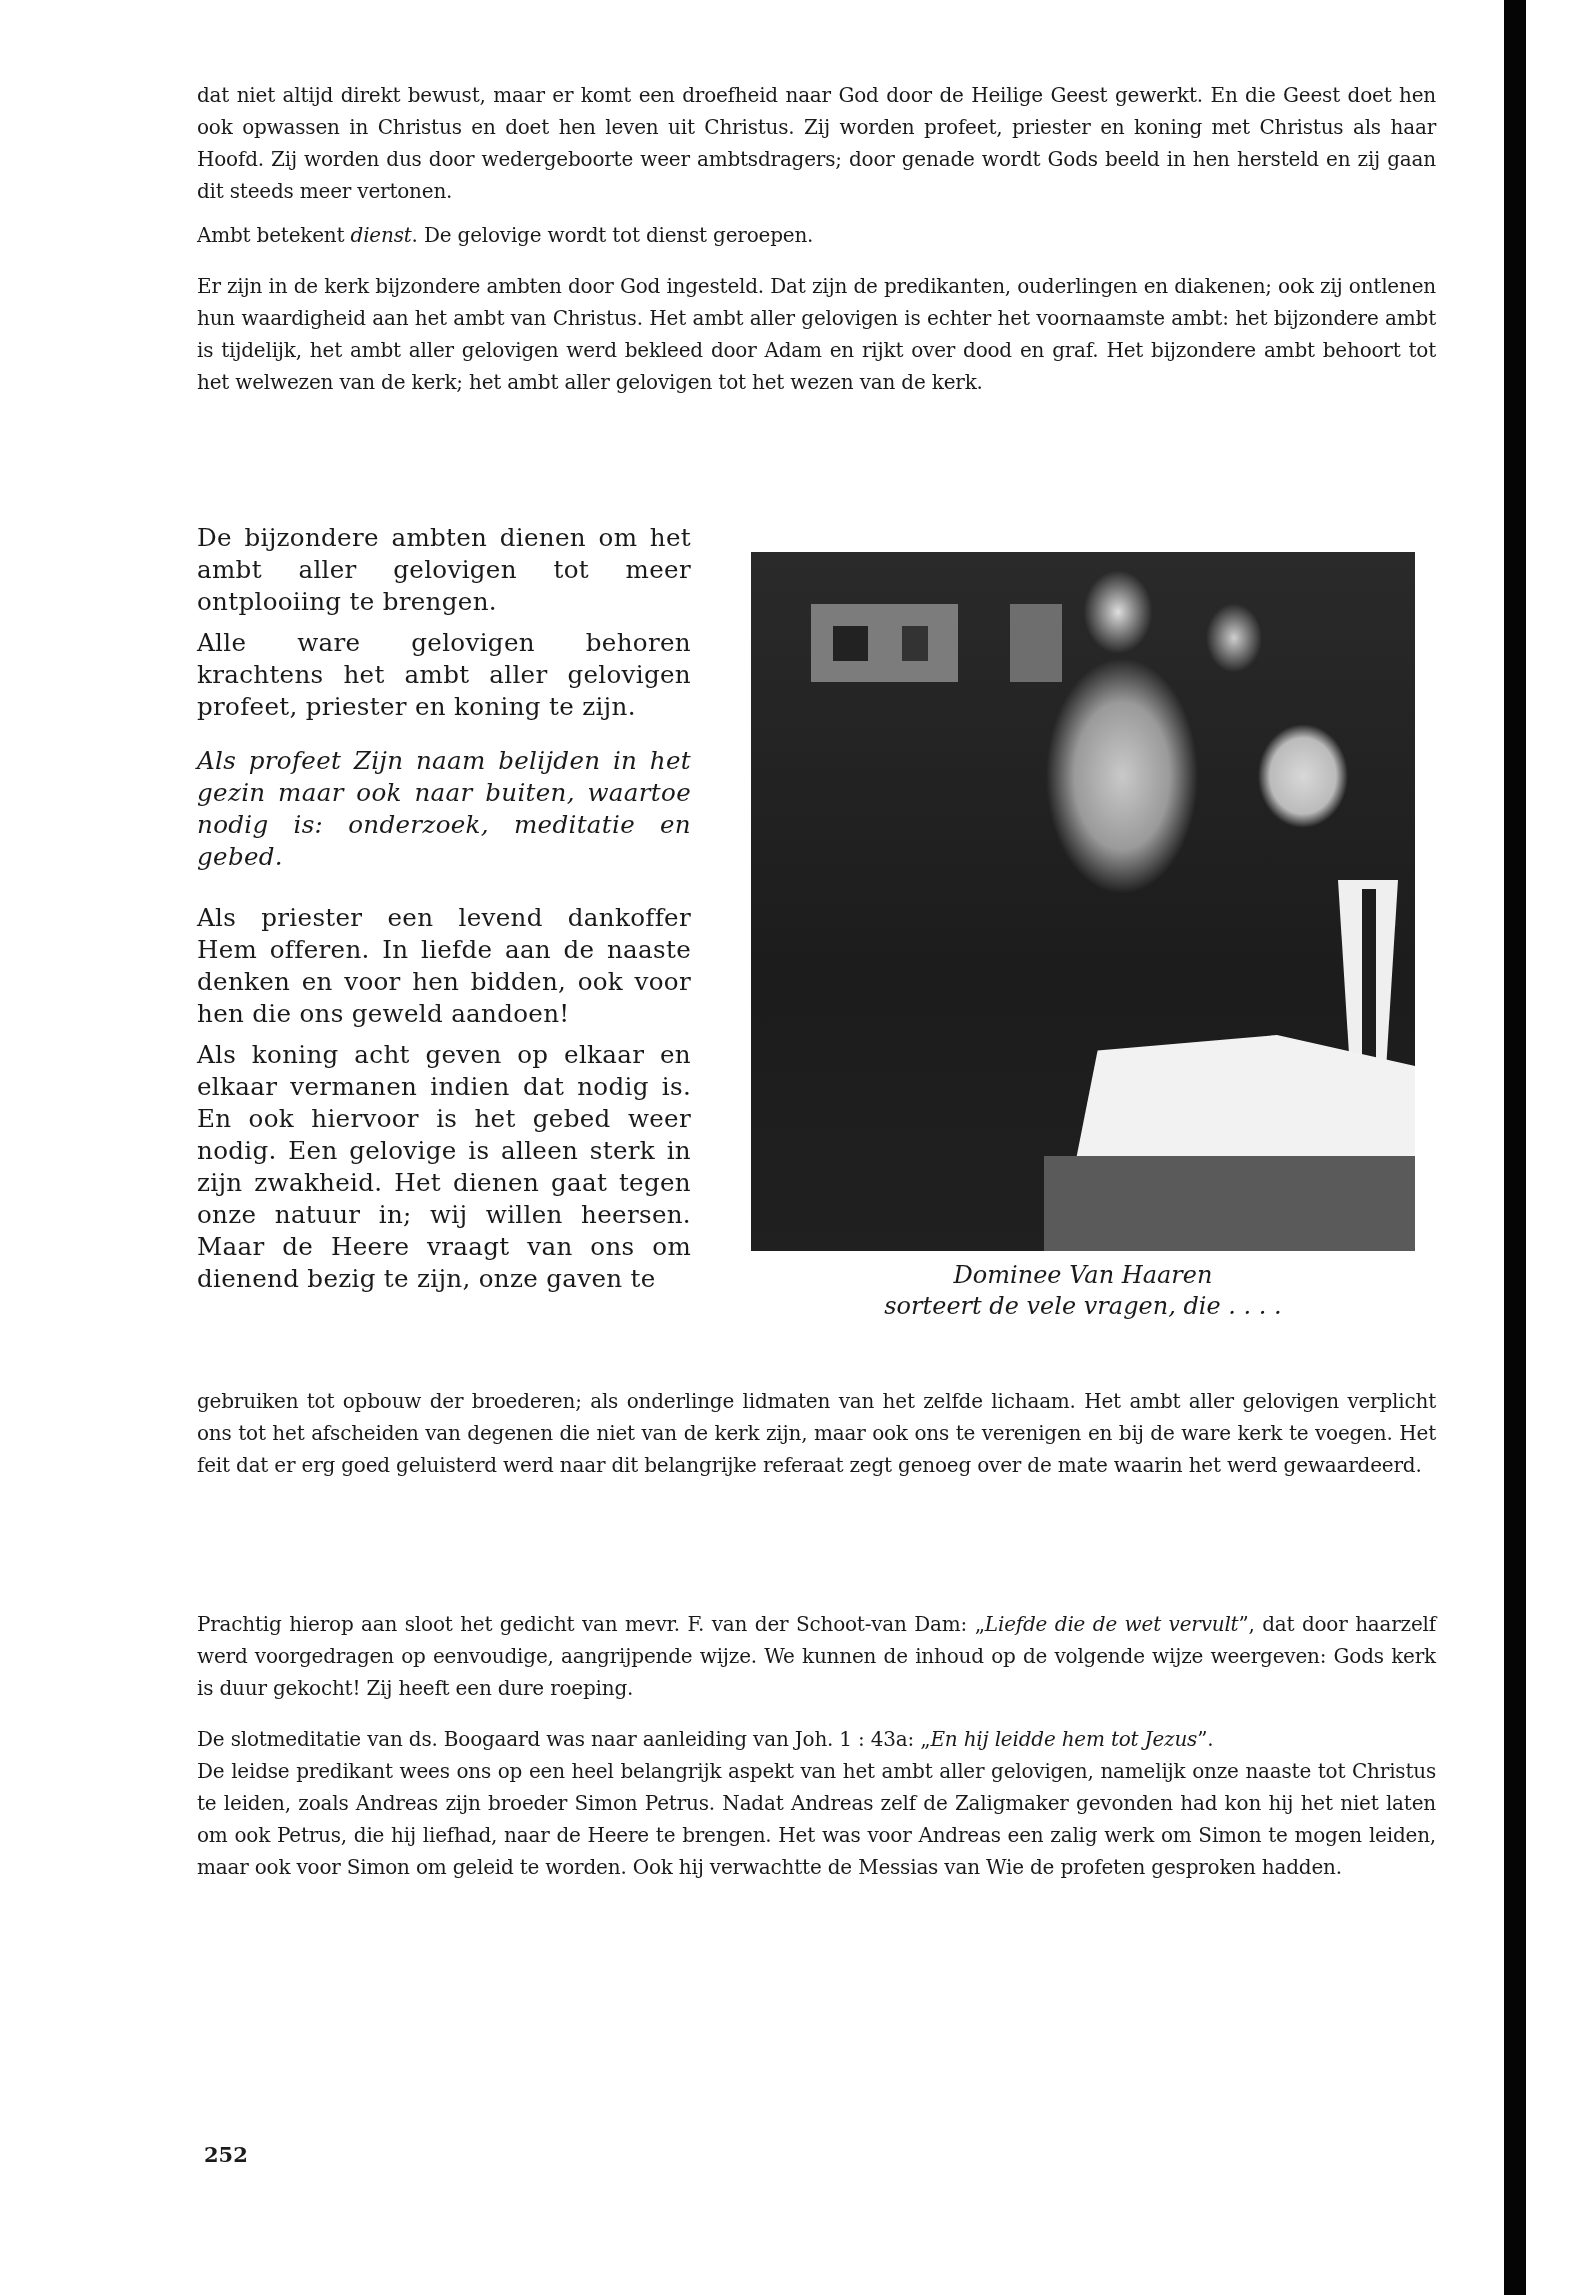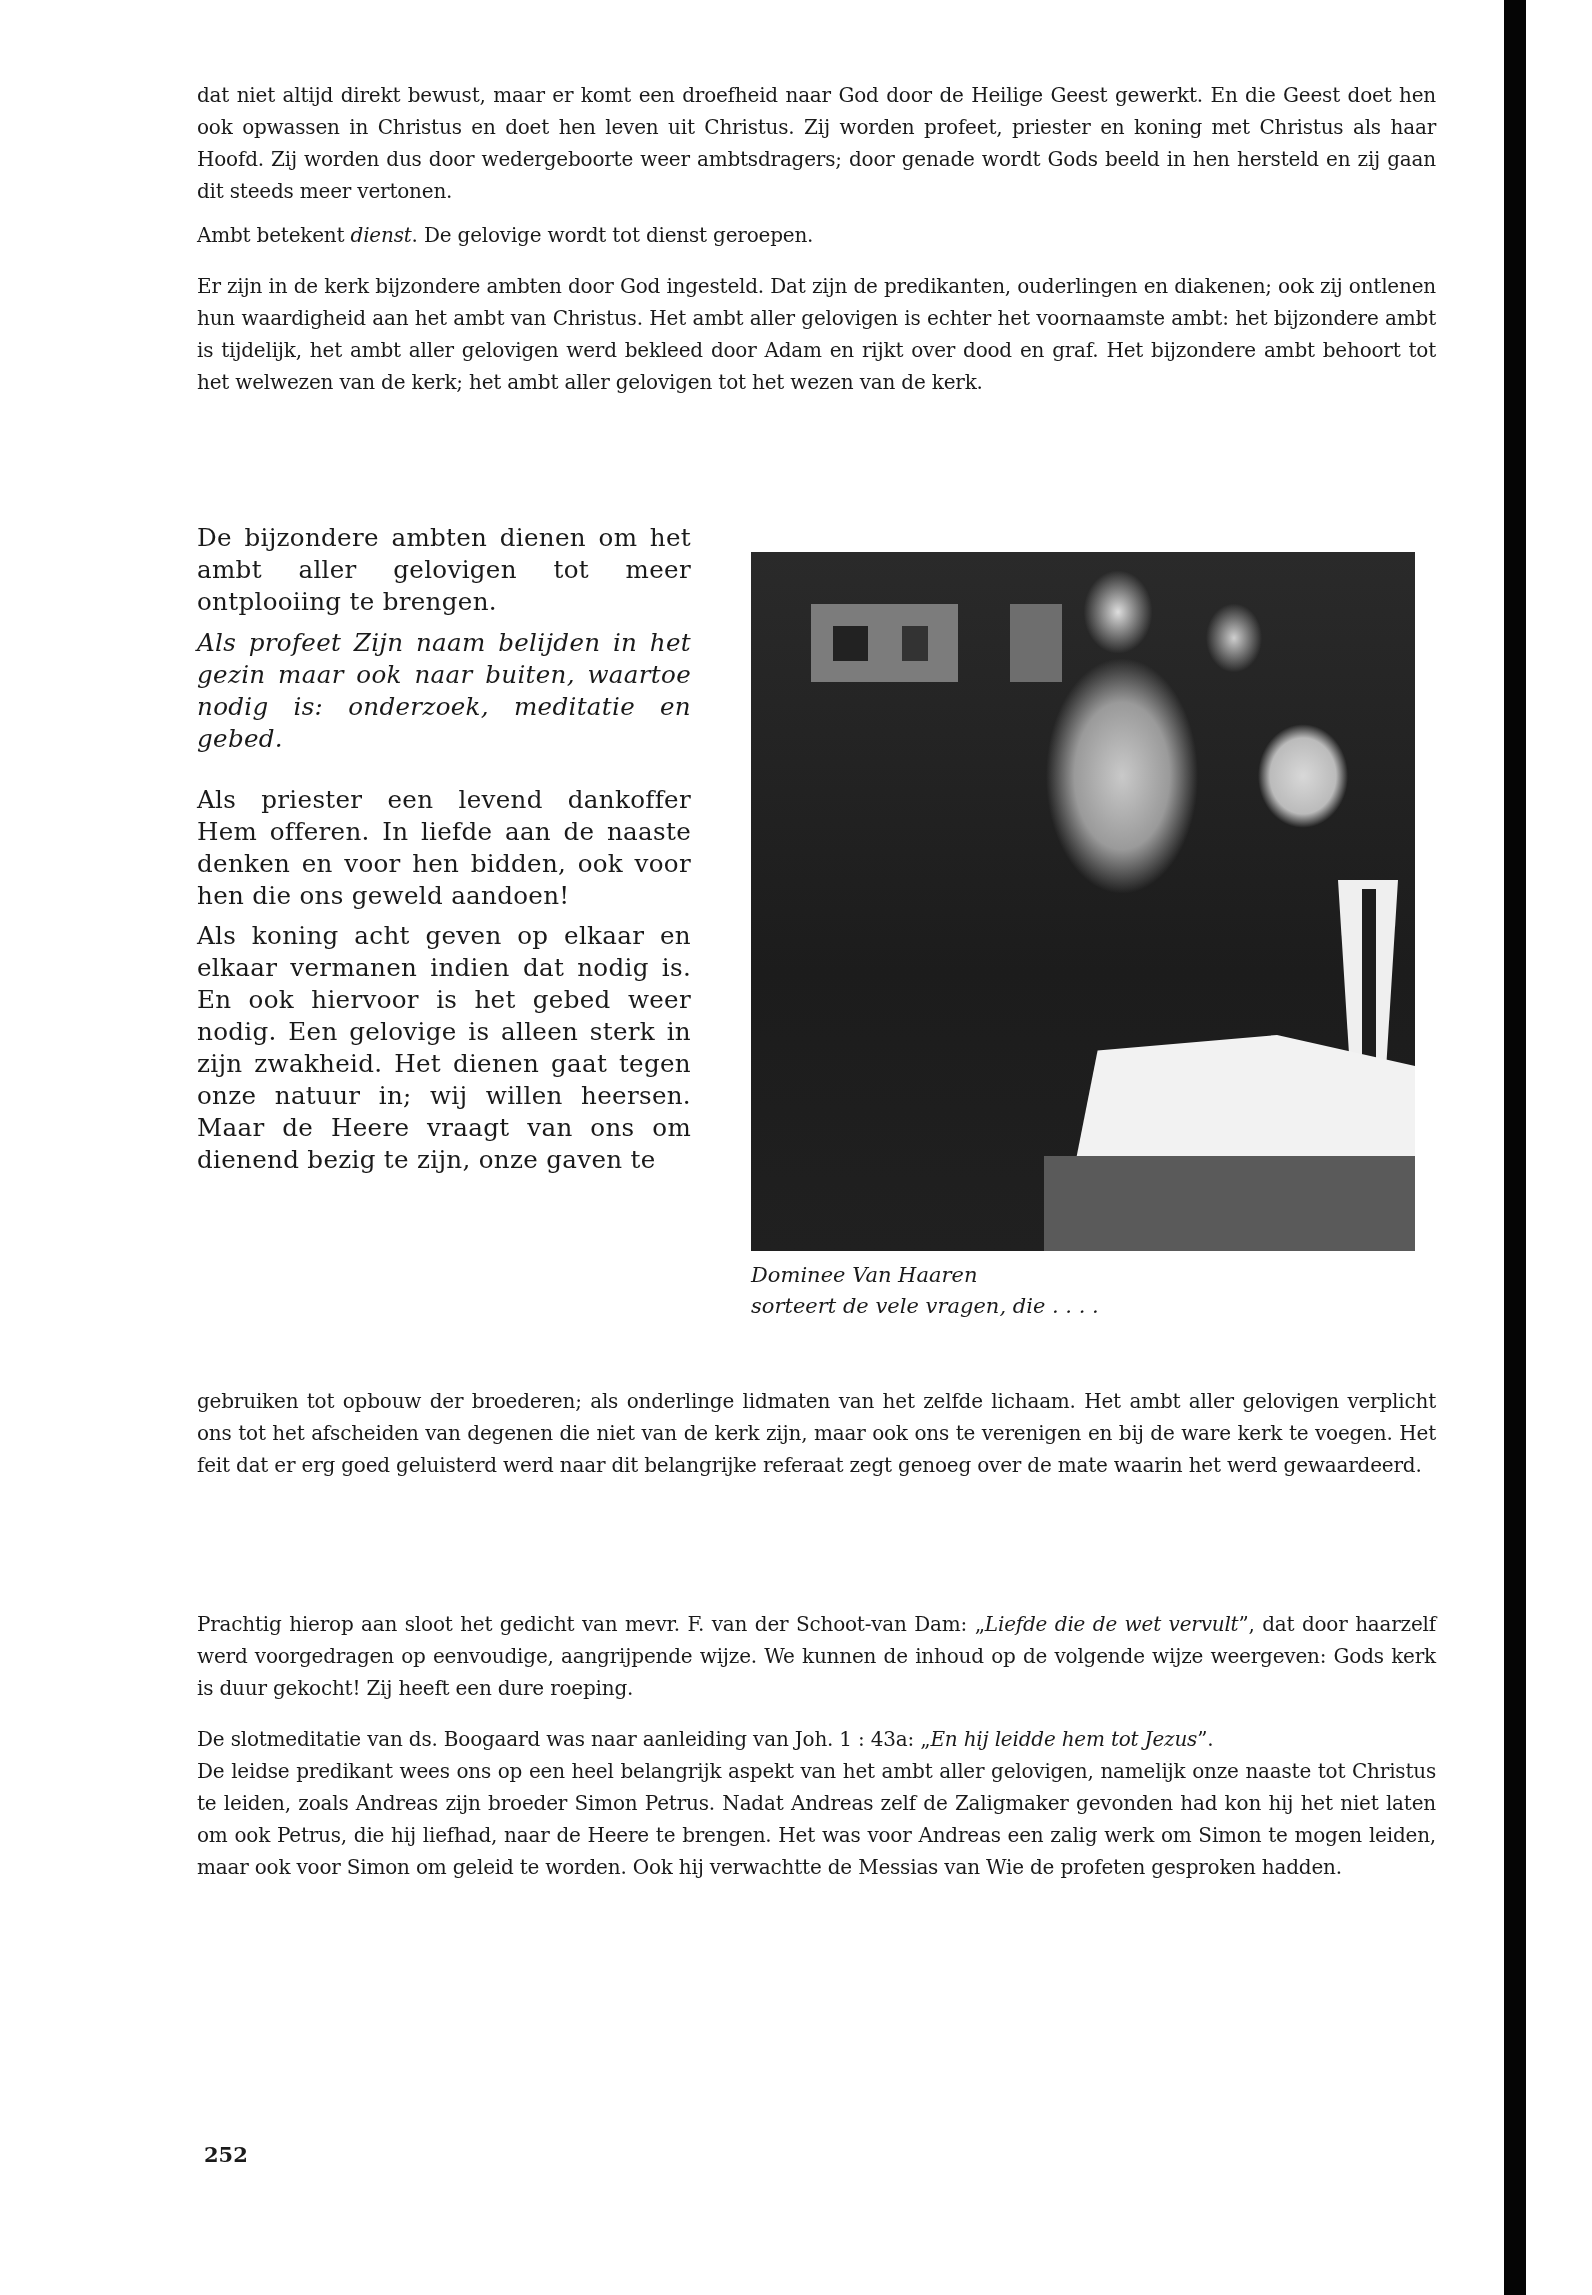--- a/index.html
+++ b/index.html
@@ -46,39 +46,40 @@
     position:absolute; left:319px; top:483px; width:345px; height:155px; background:#f2f2f2;
     clip-path: polygon(8% 10%, 60% 0%, 100% 20%, 100% 100%, 0% 100%);
   }
   .photo .desk { position:absolute; left:293px; top:604px; width:371px; height:95px; background:#5a5a5a; }
   .photo .tie { position:absolute; left:587px; top:328px; width:60px; height:190px; background:#efefef;
     clip-path: polygon(0 0, 100% 0, 80% 100%, 20% 100%); }
   .photo .tie i { position:absolute; left:24px; top:8.6px; width:14px; height:181px; background:#1d1d1d; }
 
   .caption {
     position: absolute; left: 751px; top: 1260px; width: 664px;
-    text-align: left; font-style: italic; font-size: 21px; line-height: 31px;
+    text-align: center; font-style: italic; font-size: 24px; line-height: 31px;
   }
   .page-number {
     position: absolute; left: 204px; top: 2142px; font-size: 21px; font-weight: bold;
   }
 </style>
 </head>
 <body>
 
 <div class="page-edge"></div>
 
 <div class="text-block" style="top:79px;">
   <p>dat niet altijd direkt bewust, maar er komt een droefheid naar God door de Heilige Geest gewerkt. En die Geest doet hen ook opwassen in Christus en doet hen leven uit Christus. Zij worden profeet, priester en koning met Christus als haar Hoofd. Zij worden dus door wedergeboorte weer ambtsdragers; door genade wordt Gods beeld in hen hersteld en zij gaan dit steeds meer vertonen.</p>
   <p class="gap"><span>Ambt betekent </span><em>dienst</em><span>. De gelovige wordt tot dienst geroepen.</span></p>
   <p class="gap" style="margin-top:19px !important;">Er zijn in de kerk bijzondere ambten door God ingesteld. Dat zijn de predikanten, ouderlingen en diakenen; ook zij ontlenen hun waardigheid aan het ambt van Christus. Het ambt aller gelovigen is echter het voornaamste ambt: het bijzondere ambt is tijdelijk, het ambt aller gelovigen werd bekleed door Adam en rijkt over dood en graf. Het bijzondere ambt behoort tot het welwezen van de kerk; het ambt aller gelovigen tot het wezen van de kerk.</p>
 </div>
 
 <div class="narrow" style="top:522px;">
   <p>De bijzondere ambten dienen om het ambt aller gelovigen tot meer ontplooiing te brengen.</p>
+  <p style="margin-bottom:22.4px;">Alle ware gelovigen behoren krachtens het ambt aller gelovigen profeet, priester en koning te zijn.</p>
   <p style="margin-bottom:29px;font-style:italic;">Als profeet Zijn naam belijden in het gezin maar ook naar buiten, waartoe nodig is: onderzoek, meditatie en gebed.</p>
   <p>Als priester een levend dankoffer Hem offeren. In liefde aan de naaste denken en voor hen bidden, ook voor hen die ons geweld aandoen!</p>
   <p class="tight">Als koning acht geven op elkaar en elkaar vermanen indien dat nodig is. En ook hiervoor is het gebed weer nodig. Een gelovige is alleen sterk in zijn zwakheid. Het dienen gaat tegen onze natuur in; wij willen heersen. Maar de Heere vraagt van ons om dienend bezig te zijn, onze gaven te</p>
 </div>
 
 <div class="photo">
   <div class="frame1">
       <i></i>
       <b></b>
     </div>

